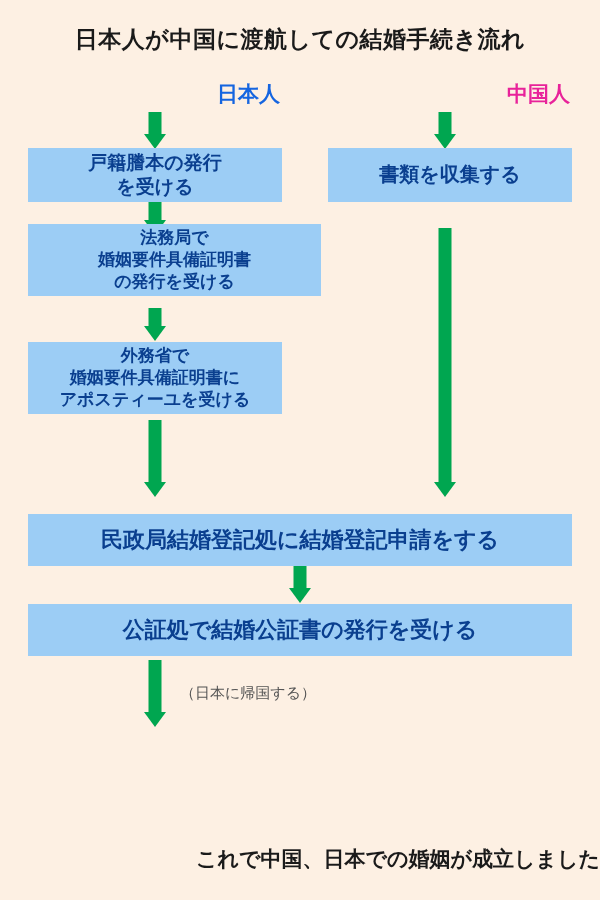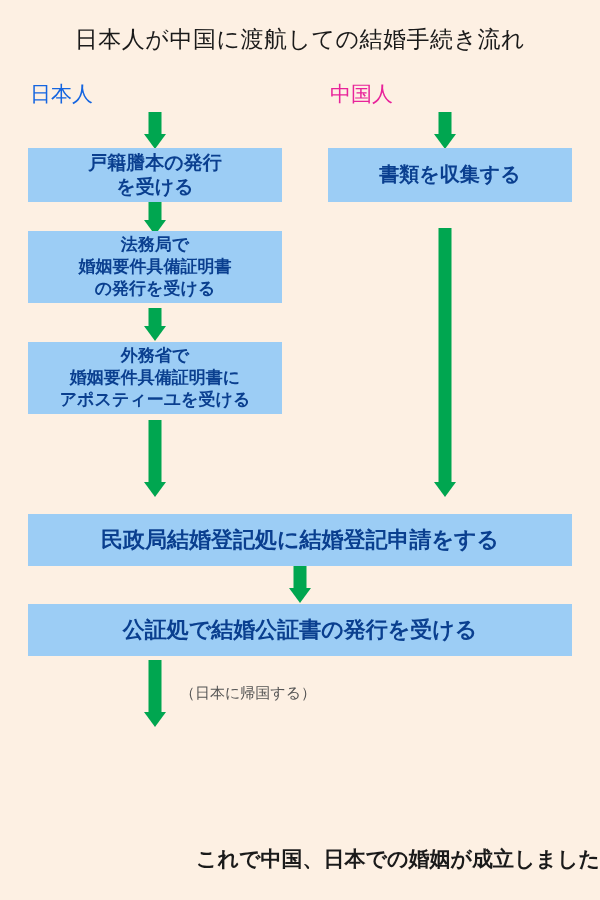--- a/index.html
+++ b/index.html
@@ -19,29 +19,29 @@
     width: 600px;
     height: 900px;
   }
   .title {
     position: absolute;
     left: 0;
     top: 24px;
     width: 600px;
     text-align: center;
     font-size: 23px;
-    font-weight: normal;
+    font-weight: bold;
     color: #1a1a1a;
     letter-spacing: 0.5px;
   }
   .col-head {
     position: absolute;
     font-size: 21px;
-    font-weight: normal;
-    text-align: left;
+    font-weight: bold;
+    text-align: right;
   }
   .col-head.jp {
     left: 30px;
     top: 80px;
     width: 250px;
     color: #1565e0;
   }
   .col-head.cn {
     left: 330px;
     top: 80px;
@@ -131,21 +131,21 @@
 
   <div class="box" style="left:328px; top:148px; width:244px; height:54px; font-size:20px;">
     <span class="inner">書類を収集する</span>
   </div>
 
   <div class="arrow" style="left:155px; top:202px;">
     <div class="shaft" style="width:13px; height:18px;"></div>
     <div class="head" style="top:18px;"></div>
   </div>
 
-  <div class="box" style="left:28px; top:231px; width:254px; height:72px; font-size:17px;">
+  <div class="box" style="left:28px; top:224px; width:293px; height:72px; font-size:17px;">
     <span class="inner">法務局で
 婚姻要件具備証明書
 の発行を受ける</span>
   </div>
 
   <div class="arrow" style="left:155px; top:308px;">
     <div class="shaft" style="width:13px; height:18px;"></div>
     <div class="head" style="top:18px;"></div>
   </div>
 

